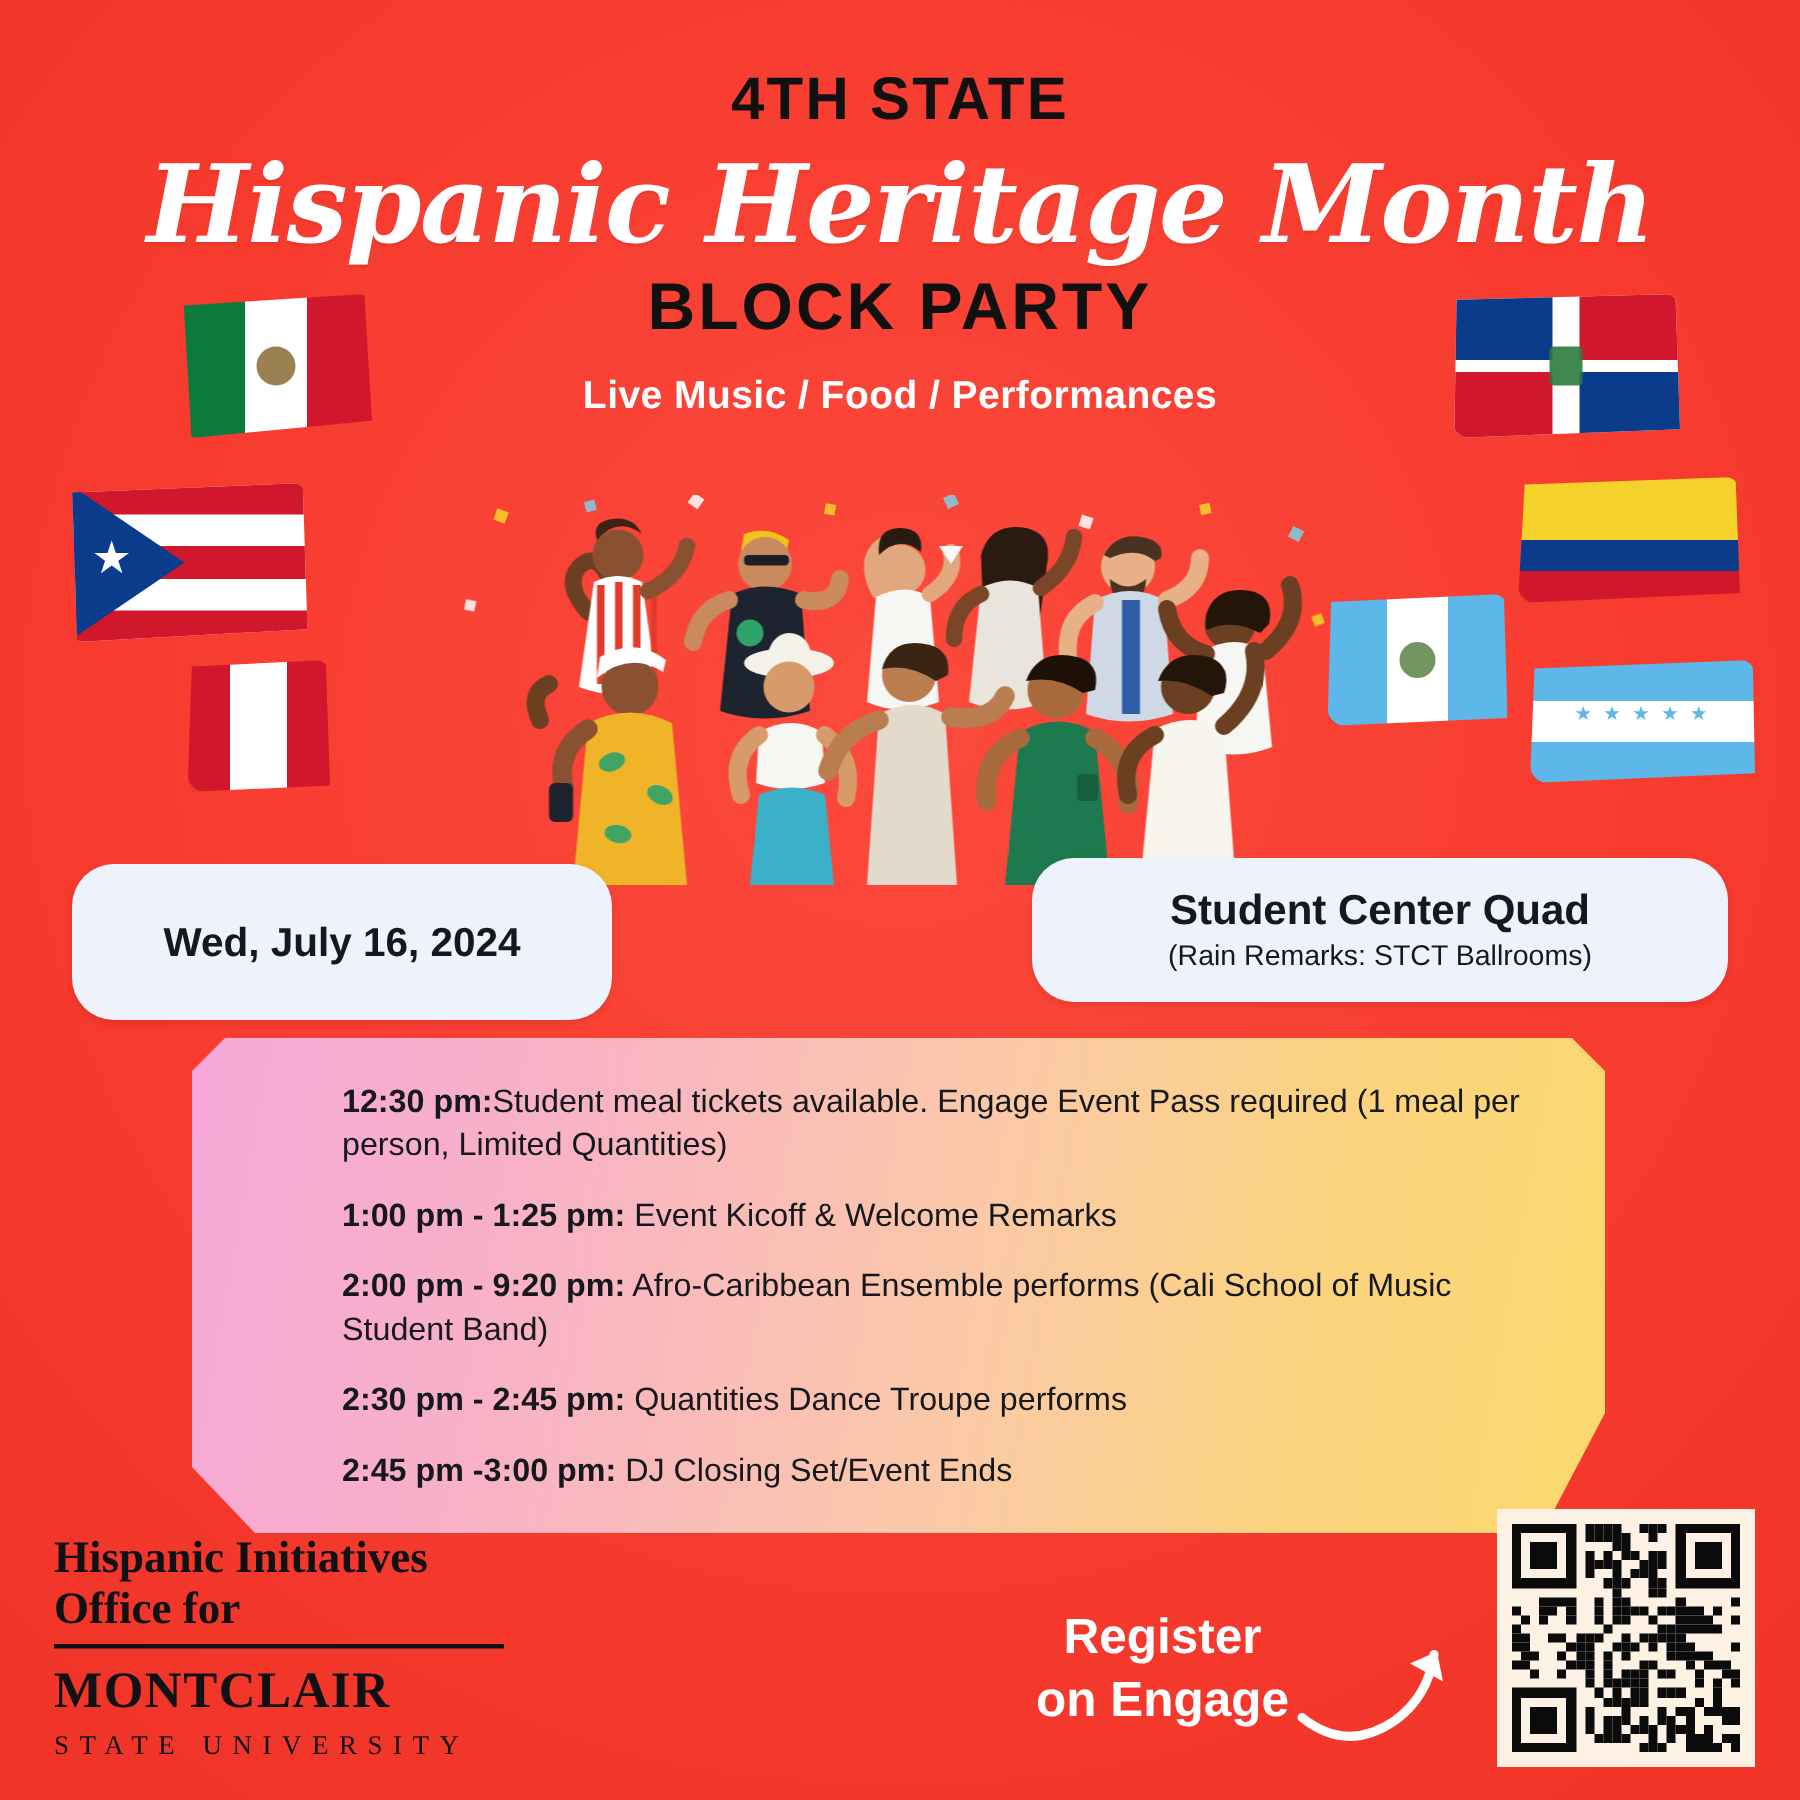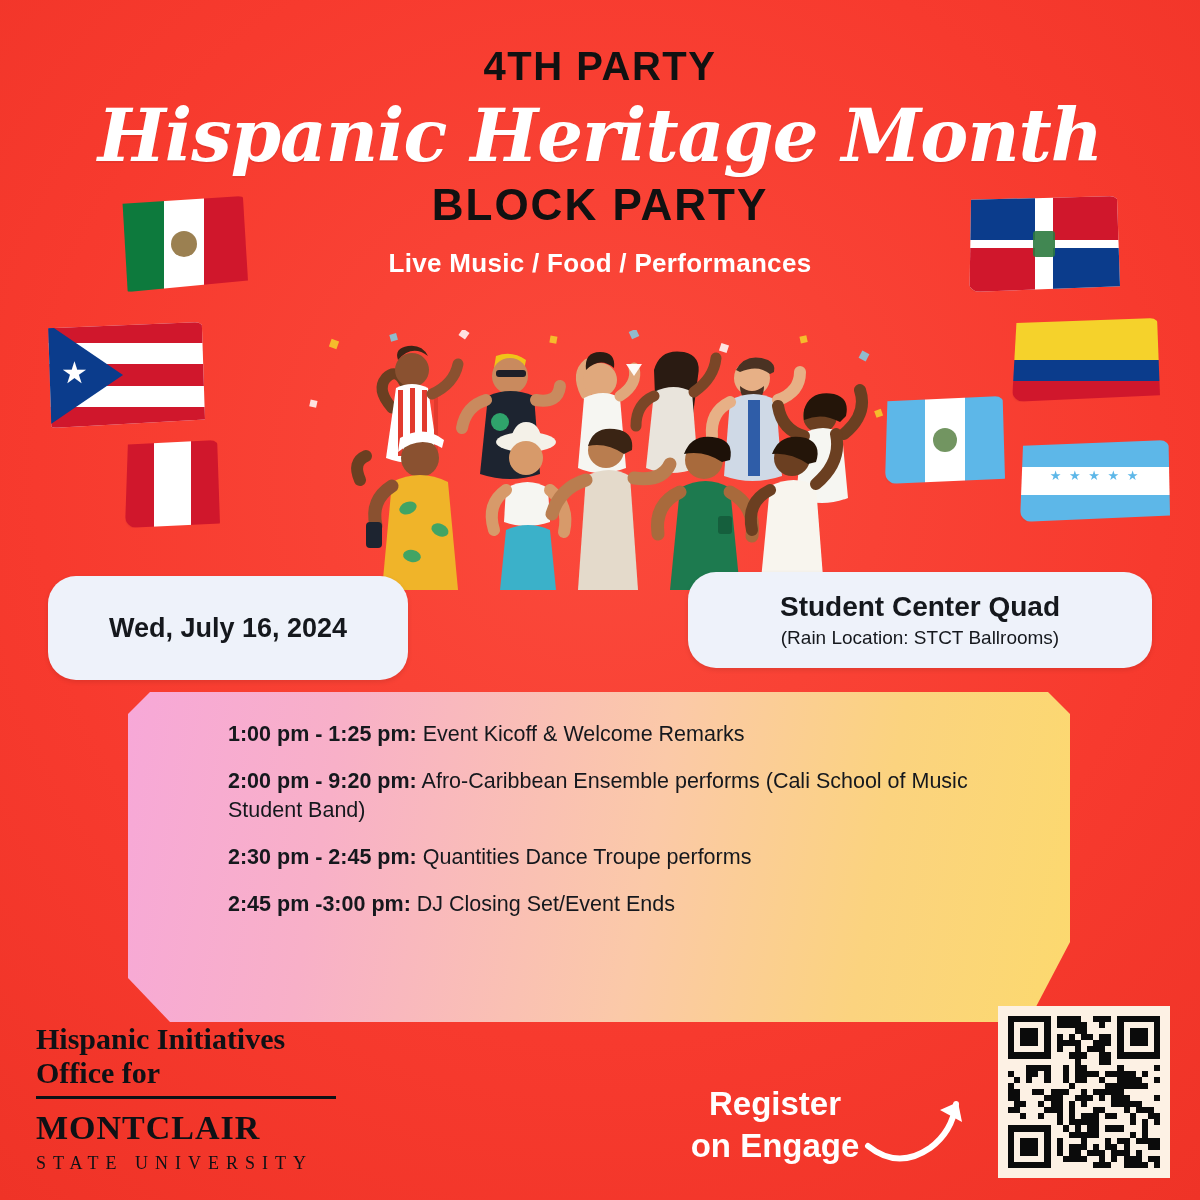--- a/index.html
+++ b/index.html
@@ -141,38 +141,38 @@
   }
   .sched-line b { font-weight:bold; }
 
   
   .brand { position:absolute; left:36px; bottom:26px; color:#0f1115;}
   .brand .office { font-family:"Liberation Serif", serif; font-weight:bold; font-size:30px; line-height:34px;}
   .brand .rule { width:300px; height:3px; background:#0f1115; margin:6px 0 4px;}
   .brand .mont { font-family:"Liberation Serif", serif; font-weight:bold; font-size:34px; letter-spacing:1px; line-height:50px;}
   .brand .state { font-family:"Liberation Serif", serif; font-size:18px; letter-spacing:7px;}
 
-  .register { position:absolute; left:650px; bottom:33px; width:250px; color:#fff; text-align:center;}
+  .register { position:absolute; left:650px; bottom:46px; width:250px; color:#fff; text-align:center;}
   .register .r1 { font-size:33px; font-weight:bold; line-height:42px;}
   .arrow-svg { position:absolute; left:862px; bottom:30px; }
 
   .qr {
     position:absolute; right:30px; bottom:22px; width:172px; height:172px;
     background:#fdf1e4; padding:10px; box-sizing:border-box;
   }
   .qr-grid { width:100%; height:100%; display:grid; grid-template-columns:repeat(25,1fr); grid-template-rows:repeat(25,1fr); }
   .qr-grid i { background:#0b0b0b; }
 </style>
 </head>
 <body>
 
 <div class="poster">
 
   <div class="head-wrap">
-    <div class="kicker">4TH PARTY</div>
+    <div class="kicker">4TH STATE</div>
     <div class="title">Hispanic Heritage Month</div>
     <div class="subtitle">BLOCK PARTY</div>
     <div class="tagline">Live Music / Food / Performances</div>
   </div>
 
   <div class="flag mex">
       <div class="seal"></div>
     </div>
   <div class="flag pr">
     <div class="s1"></div>
@@ -324,25 +324,28 @@
       </g>
     </svg>
   </div>
 
   <div class="pills">
     <div class="pill pill-date">
       <span>Wed, July 16, 2024</span>
     </div>
     <div class="pill pill-loc">
       <div class="loc-main">Student Center Quad</div>
-      <div class="loc-sub">(Rain Location: STCT Ballrooms)</div>
+      <div class="loc-sub">(Rain Remarks: STCT Ballrooms)</div>
     </div>
   </div>
 
   <div class="schedule">
+    <div class="sched-line">
+      <b>12:30 pm:</b><span>Student meal tickets available.  Engage Event Pass required (1 meal per person, Limited Quantities)</span>
+    </div>
     <div class="sched-line">
       <b>1:00 pm - 1:25 pm:</b><span> Event Kicoff &amp; Welcome Remarks</span>
     </div>
     <div class="sched-line">
       <b>2:00 pm - 9:20 pm:</b><span> Afro-Caribbean Ensemble performs (Cali School of Music Student Band)</span>
     </div>
     <div class="sched-line">
       <b>2:30 pm - 2:45 pm:</b><span> Quantities Dance Troupe performs</span>
     </div>
     <div class="sched-line">

